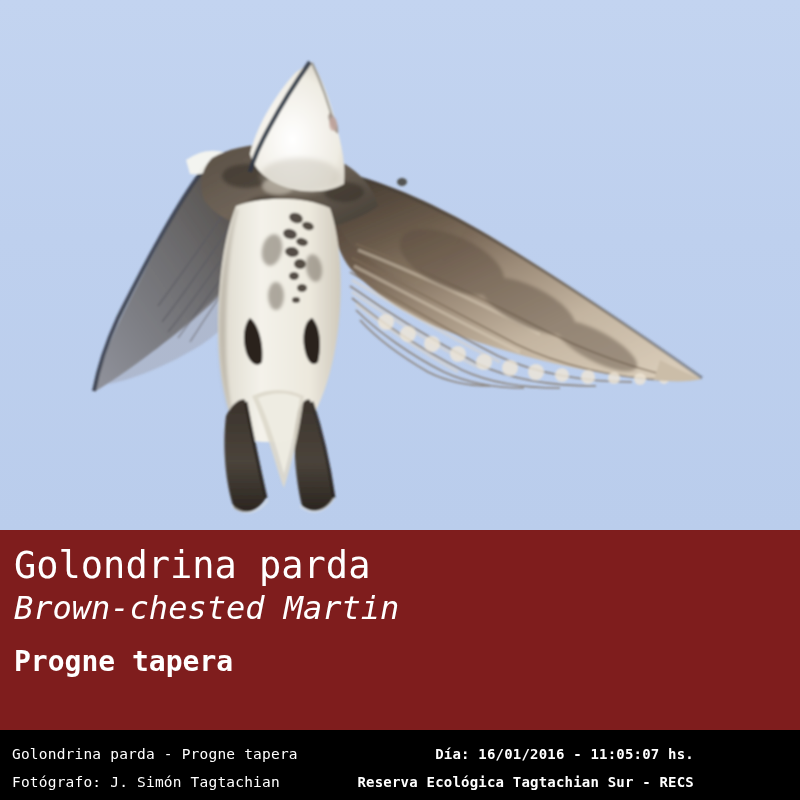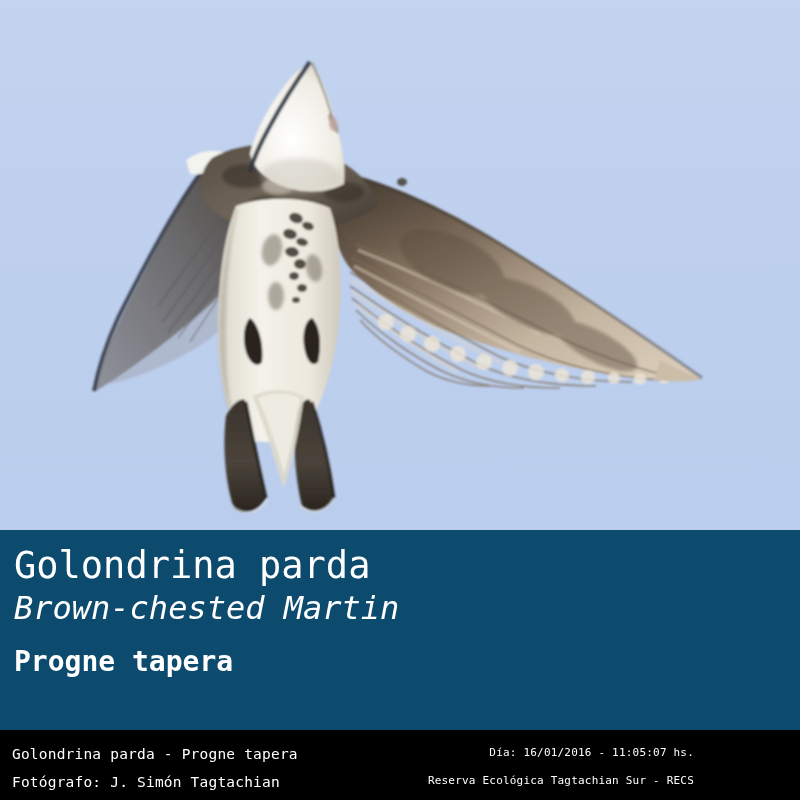--- a/index.html
+++ b/index.html
@@ -7,30 +7,30 @@
   #page{position:relative;width:800px;height:800px;background:#000;}
 
   
   #photo{position:absolute;left:0;top:0;width:800px;height:530px;overflow:hidden;
          background:#bdd0ee;}
   #photo .skygrad{position:absolute;inset:0;
          background:linear-gradient(180deg,#c3d4f0 0%,#bed0ee 45%,#bacdec 100%);}
   #birdwrap{position:absolute;left:0;top:0;width:800px;height:530px;}
 
   
-  #caption{position:absolute;left:0;top:530px;width:800px;height:200px;background:#0c4a6e;}
+  #caption{position:absolute;left:0;top:530px;width:800px;height:200px;background:#7f1d1d;}
   #cap-text{position:absolute;left:14px;top:14px;width:600px;}
   .cap1{color:#fff;font-size:37px;line-height:44px;letter-spacing:0px;white-space:pre;}
   .cap2{color:#fff;font-size:32px;line-height:40px;white-space:pre;font-style:italic;}
   .cap3{color:#fff;font-size:28px;line-height:36px;font-weight:bold;white-space:pre;margin-top:16px;}
 
   
   #footer{position:absolute;left:0;top:730px;width:708px;height:70px;background:#000;}
   .foot-l{position:absolute;left:12px;color:#fff;font-size:14.5px;white-space:pre;letter-spacing:0.2px;}
-  .foot-r{position:absolute;right:14px;color:#fff;font-size:11px;white-space:pre;text-align:right;letter-spacing:0.2px;}
+  .foot-r{position:absolute;right:14px;color:#fff;font-size:14px;white-space:pre;text-align:right;letter-spacing:0.2px;font-weight:bold;}
   .fl1{top:16px;} .fl2{top:44px;}
 </style>
 </head>
 <body>
 
 <div id="page">
 
   <div id="photo">
     <div class="skygrad"></div>
 

